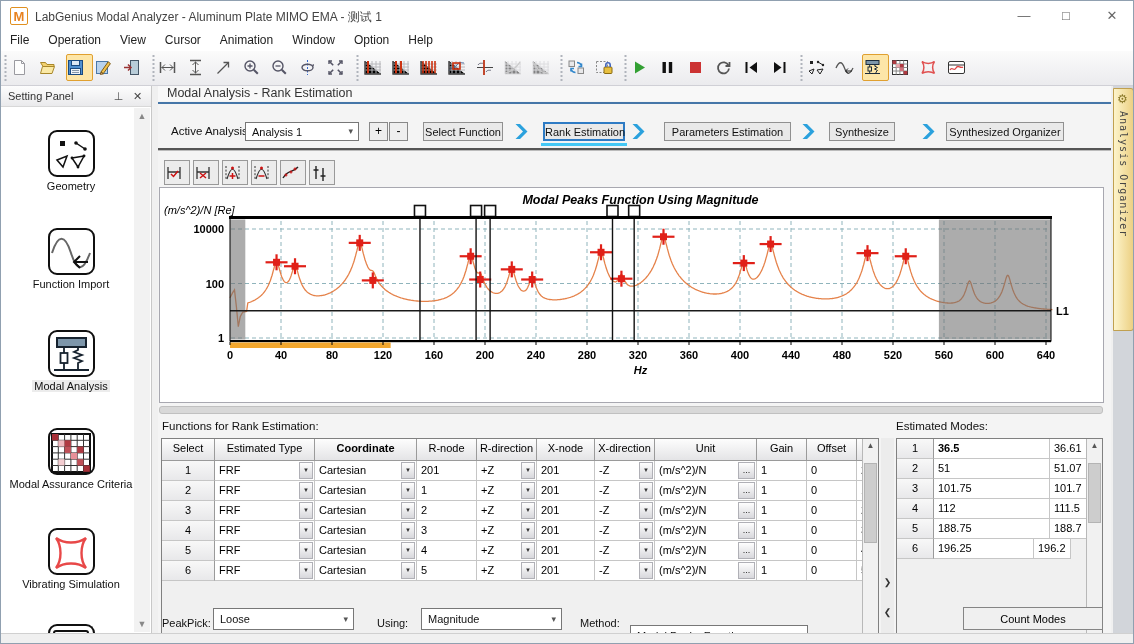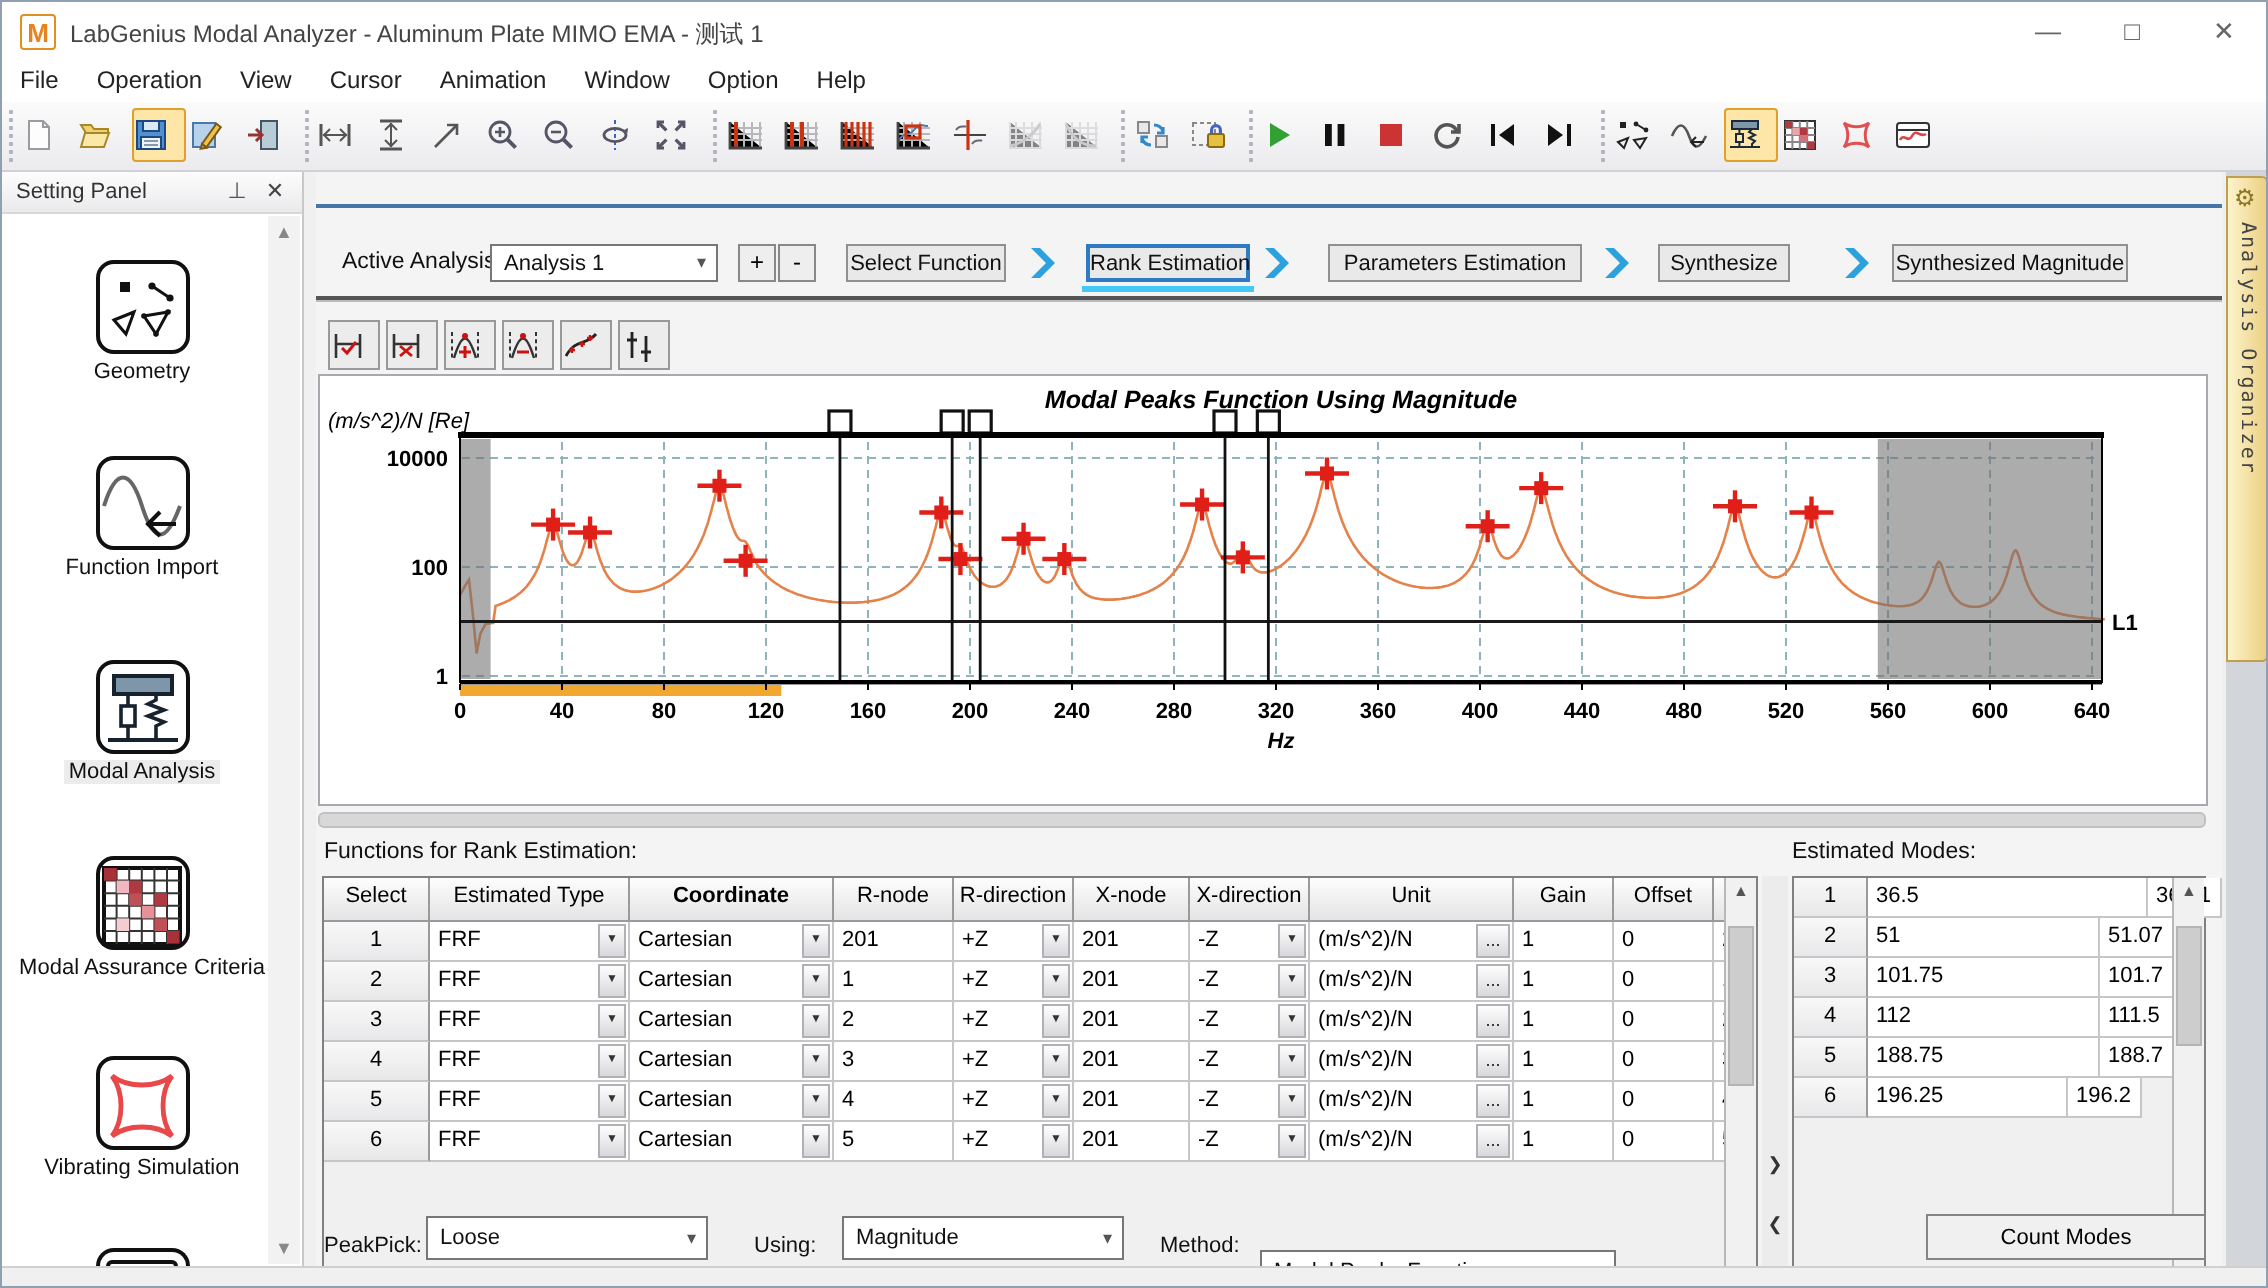--- a/index.html
+++ b/index.html
@@ -299,34 +299,35 @@
           </span>
   </div>
       </div>
     <div class="sb-scroll">
       <div class="sb-arrow" style="top:0;">▲</div>
       <div class="sb-arrow" style="bottom:0;">▼</div>
     </div>
   </div>
 
   <div class="content">
+    <div class="c-header">Modal Analysis - Rank Estimation</div>
     <div class="c-headerline"></div>
     <div class="an-label">Active Analysis:</div>
     <div class="combo" style="left:87px;top:36px;width:114px;height:19px;">
       <span>Analysis 1</span><span class="arr">▾</span>
     </div>
     <div class="pmbtn" style="left:211px;">+</div>
     <div class="pmbtn" style="left:231px;">-</div>
     <div id="workflow">
         <div class="wfbtn" style="left:265px;width:80px;">Select Function</div>
         <div class="wfbtn active" style="left:385px;width:82px;">Rank Estimation</div>
         <div class="wf-underline" style="left:383px;top:57px;width:86px;"></div>
         <div class="wfbtn" style="left:506px;width:127px;">Parameters Estimation</div>
         <div class="wfbtn" style="left:671px;width:66px;">Synthesize</div>
-        <div class="wfbtn" style="left:788px;width:118px;">Synthesized Magnitude</div>
+        <div class="wfbtn" style="left:788px;width:118px;">Synthesized Organizer</div>
         <svg class="chev" style="left:356px;" width="15" height="17">
           <path d="M1.5 1h4.5l7.5 7.5-7.5 7.5H1.5l7.5-7.5z" fill="#2ba1dd"></path>
         </svg>
         <svg class="chev" style="left:473px;" width="15" height="17">
           <path d="M1.5 1h4.5l7.5 7.5-7.5 7.5H1.5l7.5-7.5z" fill="#2ba1dd"></path>
         </svg>
         <svg class="chev" style="left:643px;" width="15" height="17">
           <path d="M1.5 1h4.5l7.5 7.5-7.5 7.5H1.5l7.5-7.5z" fill="#2ba1dd"></path>
         </svg>
         <svg class="chev" style="left:763px;" width="15" height="17">
@@ -614,21 +615,21 @@
     <div class="thumb" style="left:1px;top:24px;width:13px;height:80px;"></div>
     </div>
       </div>
     <div class="splitv" style="left:723px;">
       <div class="sa" style="top:136px;">❯</div>
       <div class="sa" style="top:166px;">❮</div>
     </div>
     <div class="table" id="modes-table" style="left:738px;width:207px;height:245px;">
         <div class="trow">
           <div class="cell btn" style="width:37px;">1</div>
-          <div class="cell" style="width:140px;">36.5</div>
+          <div class="cell" style="width:116px;font-weight:bold;">36.5</div>
           <div class="cell" style="width:37px;">36.61</div>
         </div>
         <div class="trow">
           <div class="cell btn" style="width:37px;">2</div>
           <div class="cell" style="width:116px;">51</div>
           <div class="cell" style="width:37px;">51.07</div>
         </div>
         <div class="trow">
           <div class="cell btn" style="width:37px;">3</div>
           <div class="cell" style="width:116px;">101.75</div>

